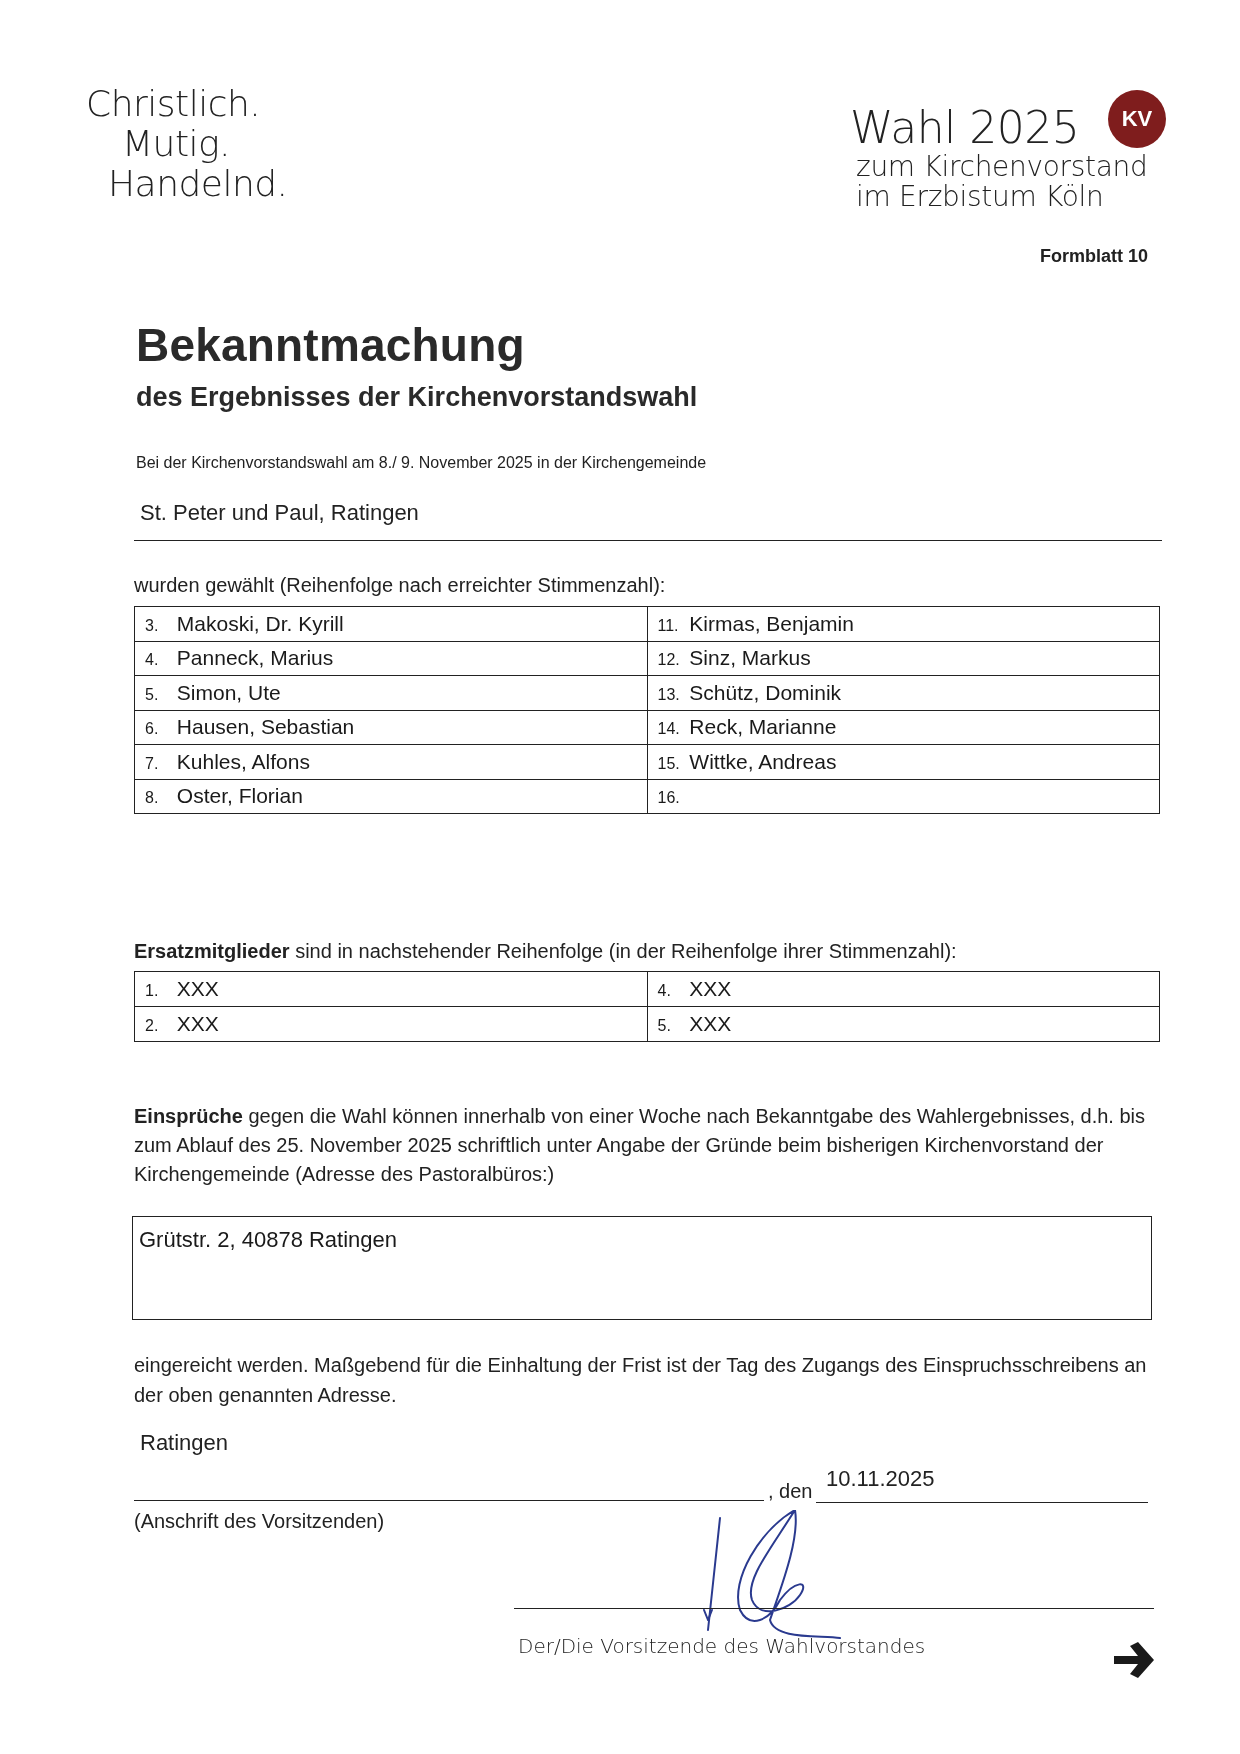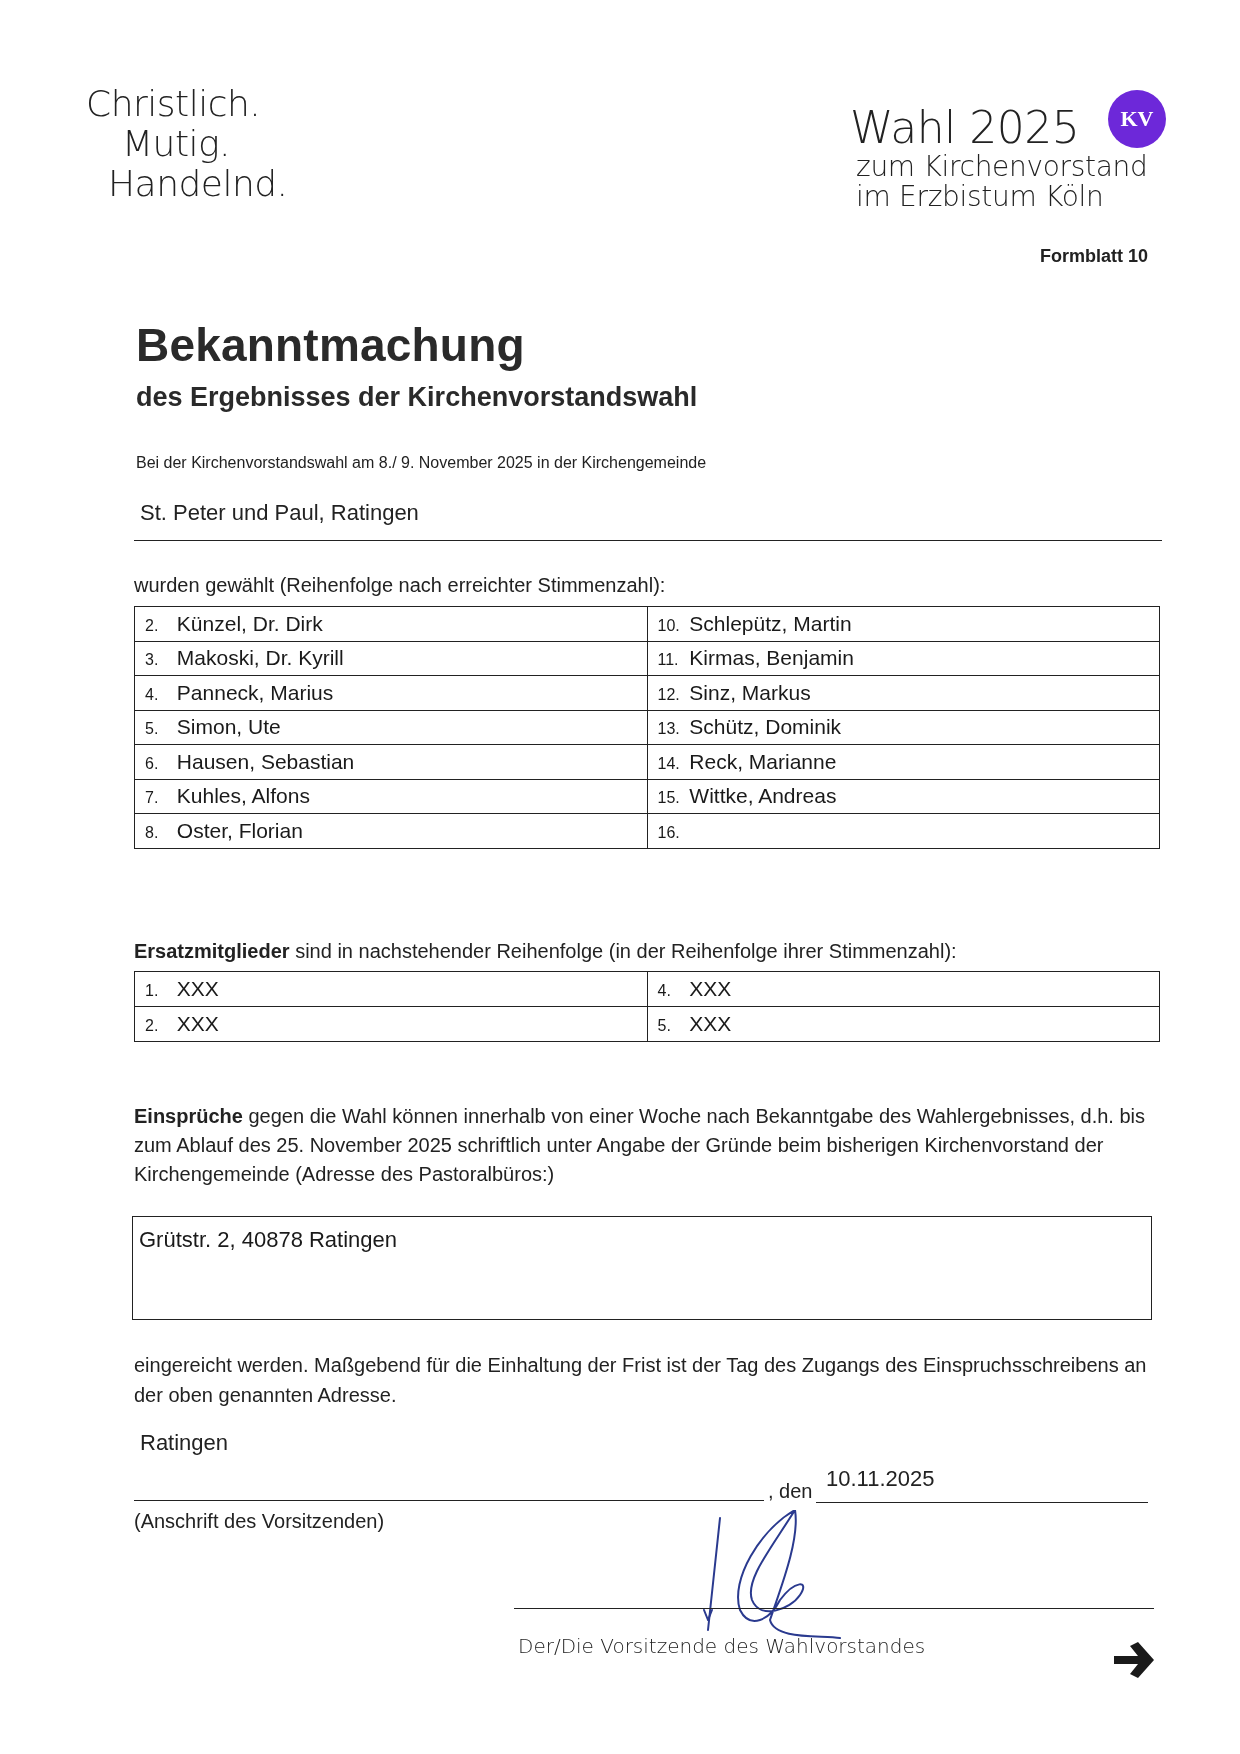--- a/index.html
+++ b/index.html
@@ -12,21 +12,21 @@
     
     .slogan { left: 86px; top: 84px; font-family: "DejaVu Sans", sans-serif; font-size: 36px; line-height: 40px; color: #222; letter-spacing: -0.5px; font-weight: 300; }
     .slogan div:nth-child(1) { padding-left: 0; }
     .slogan div:nth-child(2) { padding-left: 36px; }
     .slogan div:nth-child(3) { padding-left: 22px; }
 
     
     .brand { left: 850px; top: 104px; font-family: "DejaVu Sans", sans-serif; color: #222; }
     .brand-title { font-size: 44px; line-height: 48px; letter-spacing: -0.5px; font-weight: 300; }
     .brand-sub { font-size: 28px; line-height: 30px; padding-left: 6px; font-weight: 300; letter-spacing: -0.3px; }
-    .kv-badge { left: 1108px; top: 90px; width: 58px; height: 58px; border-radius: 50%; background: #6d28d9; color: #fff; font-family: Liberation Serif, serif; font-weight: bold; font-size: 22px; display: flex; align-items: center; justify-content: center; }
+    .kv-badge { left: 1108px; top: 90px; width: 58px; height: 58px; border-radius: 50%; background: #7f1d1d; color: #fff; font-family: Liberation Sans, sans-serif; font-weight: bold; font-size: 22px; display: flex; align-items: center; justify-content: center; }
 
     .formblatt { left: 1040px; top: 246px; font-weight: bold; font-size: 18px; color: #222; }
 
     .title { left: 136px; top: 318px; font-size: 46px; font-weight: bold; color: #2a2a2a; letter-spacing: 0.2px; }
     .subtitle { left: 136px; top: 382px; font-size: 27px; font-weight: bold; color: #2a2a2a; }
 
     .intro { left: 136px; top: 454px; font-size: 16px; color: #222; }
     .parish { left: 140px; top: 500px; font-size: 22px; color: #222; }
     .parish-line { left: 134px; top: 540px; width: 1028px; height: 0; border-top: 1.5px solid #222; }
 
@@ -86,24 +86,20 @@
 
 <div class="abs intro">Bei der Kirchenvorstandswahl am 8./ 9. November 2025 in der Kirchengemeinde</div>
 <div class="abs parish">St. Peter und Paul, Ratingen</div>
 <div class="abs parish-line"></div>
 
 <div class="abs elected-label">wurden gewählt (Reihenfolge nach erreichter Stimmenzahl):</div>
 
 <table class="grid elected">
   <tbody>
     <tr>
-      <td><span class="num">2.</span> <span>Künzel, Dr. Dirk</span></td>
-      <td><span class="num">10.</span> <span>Schlepütz, Martin</span></td>
-    </tr>
-    <tr>
       <td><span class="num">3.</span> <span>Makoski, Dr. Kyrill</span></td>
       <td><span class="num">11.</span> <span>Kirmas, Benjamin</span></td>
     </tr>
     <tr>
       <td><span class="num">4.</span> <span>Panneck, Marius</span></td>
       <td><span class="num">12.</span> <span>Sinz, Markus</span></td>
     </tr>
     <tr>
       <td><span class="num">5.</span> <span>Simon, Ute</span></td>
       <td><span class="num">13.</span> <span>Schütz, Dominik</span></td>

